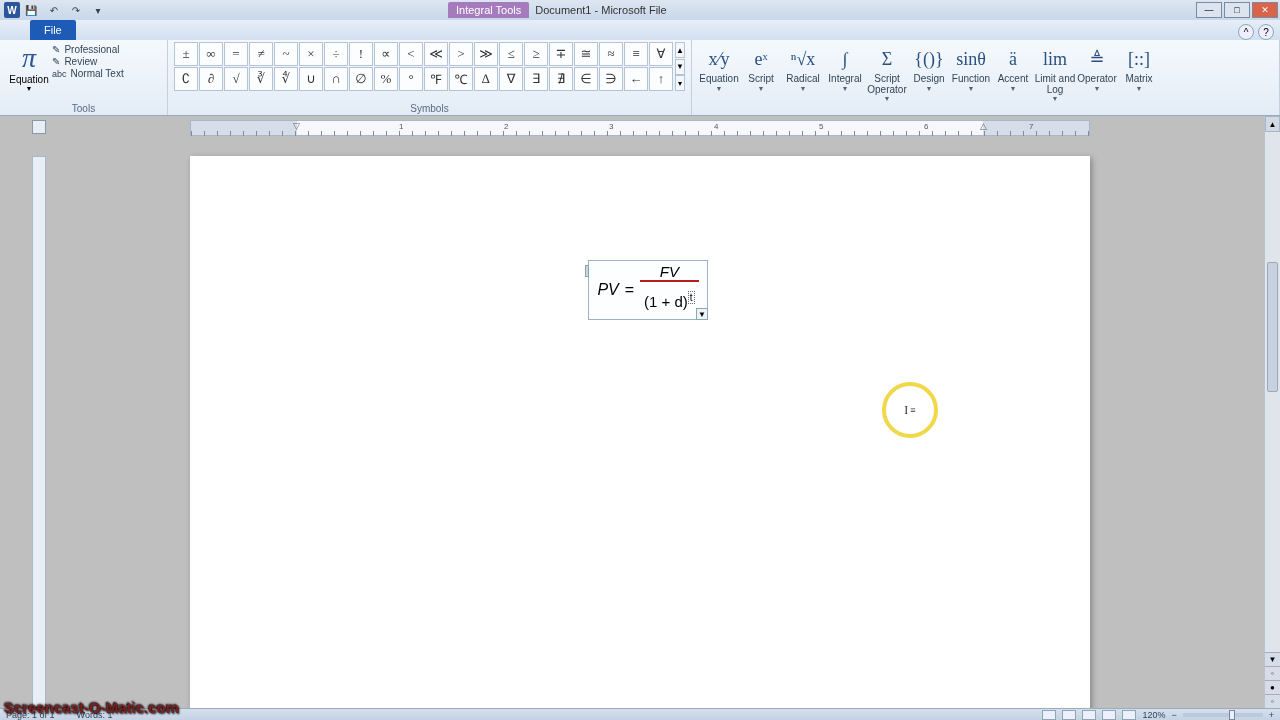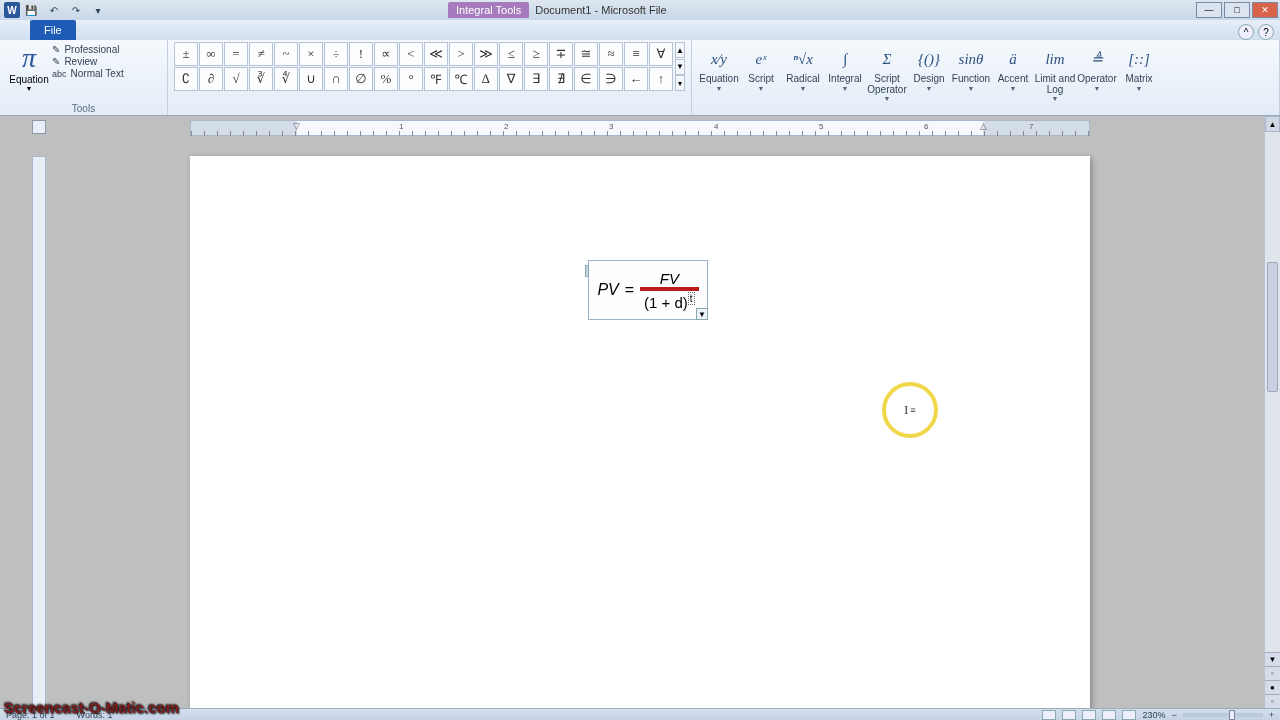--- a/index.html
+++ b/index.html
@@ -34,42 +34,42 @@
 .tools-opts { display:flex; flex-direction:column; gap:1px; margin-top:2px;}
 .tools-opts div { display:flex; align-items:center; gap:4px; font-size:10px; color:#345;}
 .tools-group-inner{display:flex; align-items:flex-start;}
 
 .sym-grid { display:grid; grid-template-columns: repeat(20, 24px); grid-template-rows: repeat(2, 24px); gap:1px; }
 .sym { width:24px;height:24px; border:1px solid #b5c3d6; background:#fbfdff; display:flex;align-items:center;justify-content:center; font-size:13px; font-family:'Cambria Math','Times New Roman',serif; color:#333;}
 .sym-extra { width:14px; display:flex;flex-direction:column; justify-content:space-between; margin-left:2px;}
 .sym-arrow{height:16px;border:1px solid #b5c3d6;background:#f4f8fc;font-size:8px;display:flex;align-items:center;justify-content:center;}
 
 .struct { display:flex; flex-direction:column; align-items:center; width:42px; padding-top:2px; cursor:pointer;}
-.struct .ico { height:30px; font-family:'Cambria Math','Times New Roman',serif; font-size:15px; color:#2b5080; display:flex;align-items:center;justify-content:center; font-style:italic;}
+.struct .ico { height:30px; font-family:'Cambria Math','Times New Roman',serif; font-size:18px; color:#2b5080; display:flex;align-items:center;justify-content:center; }
 .struct .lbl { font-size:10px; color:#345; text-align:center; line-height:1.05;}
 .struct .drop { font-size:7px; color:#567;}
 
 
 .docwrap { position:absolute; top:116px; left:0; right:0; bottom:12px; background:#bfbfbf; }
 .ruler-corner { position:absolute; left:32px; top:4px; width:14px;height:14px; border:1px solid #8899aa; background:#e8eef6;}
 .hruler { position:absolute; left:190px; top:4px; height:16px; width:900px; background:#f6f8fb; border:1px solid #a8b8cc; font-size:8px; color:#556;}
 .hruler .marks{position:relative;height:100%;}
 .hruler .num{position:absolute;top:1px;}
 .hruler .mark-line{position:absolute;top:10px;width:1px;height:5px;background:#889;}
 .hruler .marginbar{position:absolute;top:0;height:100%;background:#d5dde8;}
 .hruler .indent{position:absolute;top:0;font-size:9px;color:#667;}
 .vruler { position:absolute; left:32px; top:40px; width:14px; bottom:0; background:#e8eef6; border:1px solid #a8b8cc;}
 .paper { position:absolute; left:190px; top:40px; width:900px; height:620px; background:#fff; box-shadow: 2px 2px 6px rgba(0,0,0,0.3);}
 .eqbox { position:absolute; left:398px; top:104px; width:120px; height:60px; border:1px solid #9bb1cc; background:#fdfeff;}
 .eqbox .handle{position:absolute;left:-4px;top:4px;width:4px;height:12px;background:#c8d4e4;border:1px solid #8aa;}
 .eqbox .dd{position:absolute;right:-1px;bottom:-1px;width:12px;height:12px;border:1px solid #8aa;background:#eef3fa;font-size:8px;display:flex;align-items:center;justify-content:center;}
 .eq-content{font-family:'Cambria Math','Times New Roman',serif;font-style:italic;font-size:16px;display:flex;align-items:center;justify-content:center;height:100%;gap:6px;}
 .frac{display:inline-flex;flex-direction:column;align-items:center;font-size:15px;}
 .frac .num{padding:0 4px;}
-.frac .den{border-top:4px solid #b91c1c;padding:0 4px;}
+.frac .den{border-top:2px solid #b91c1c;padding:8px 4px;}
 .cursor-box{border:1px dotted #666;padding:0 1px;font-size:10px;font-style:normal;}
 
 .highlight { position:absolute; left:692px; top:226px; width:56px;height:56px; border:4px solid #f0d84a; border-radius:50%; display:flex;align-items:center;justify-content:center; font-size:12px; color:#333;}
 .highlight .ibeam{font-family:serif;}
 
 .vscroll{position:absolute;right:0;top:0;width:16px;bottom:0;background:#e0e5ec;border-left:1px solid #b8c2d0;}
 .vscroll .arrow{height:16px;background:#d2d9e4;border:1px solid #aab5c5;font-size:8px;display:flex;align-items:center;justify-content:center;}
 .vscroll .thumb{position:absolute;top:146px;left:2px;right:2px;height:130px;background:#c7d1df;border:1px solid #9aa8ba;border-radius:2px;}
 .vscroll .nav{position:absolute;bottom:0;left:0;right:0;}
 .vscroll .nav div{height:14px;border-top:1px solid #aab;font-size:8px;display:flex;align-items:center;justify-content:center;background:#d6dde8;}
@@ -181,20 +181,21 @@
           <div class="sym">∋</div>
           <div class="sym">←</div>
           <div class="sym">↑</div>
         </div>
       <div class="sym-extra">
         <div class="sym-arrow">▲</div>
         <div class="sym-arrow">▼</div>
         <div class="sym-arrow">▾</div>
       </div>
     </div>
+    <div class="group-label">Symbols</div>
   </div>
 
   <div class="group" style="flex:1;">
     <div style="display:flex;" id="struct-row">
         <div class="struct">
           <div class="ico">x⁄y</div>
           <div class="lbl">Equation</div>
           <div class="drop">▼</div>
         </div>
         <div class="struct">
@@ -376,21 +377,21 @@
 
 <div class="statusbar">
   <span>Page: 1 of 1</span>
   <span style="margin-left:22px;">Words: 1</span>
   <div class="right">
     <div class="viewbtn"></div>
     <div class="viewbtn"></div>
     <div class="viewbtn"></div>
     <div class="viewbtn"></div>
     <div class="viewbtn"></div>
-    <span>230%</span>
+    <span>120%</span>
     <span>−</span>
     <div class="zoomslider">
         <div class="knob"></div>
       </div>
     <span>+</span>
   </div>
 </div>
 
 <div class="watermark">Screencast-O-Matic.com</div>
 

